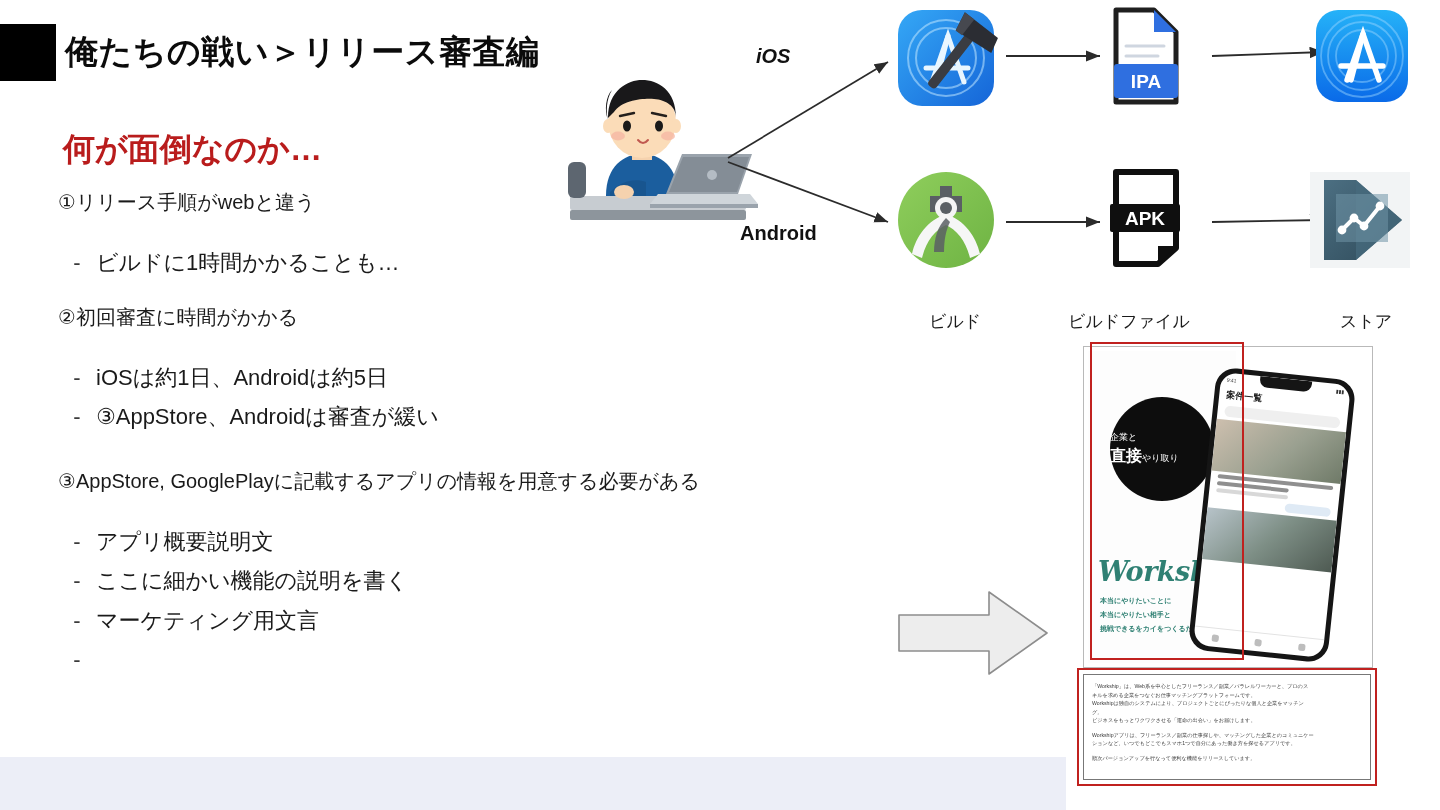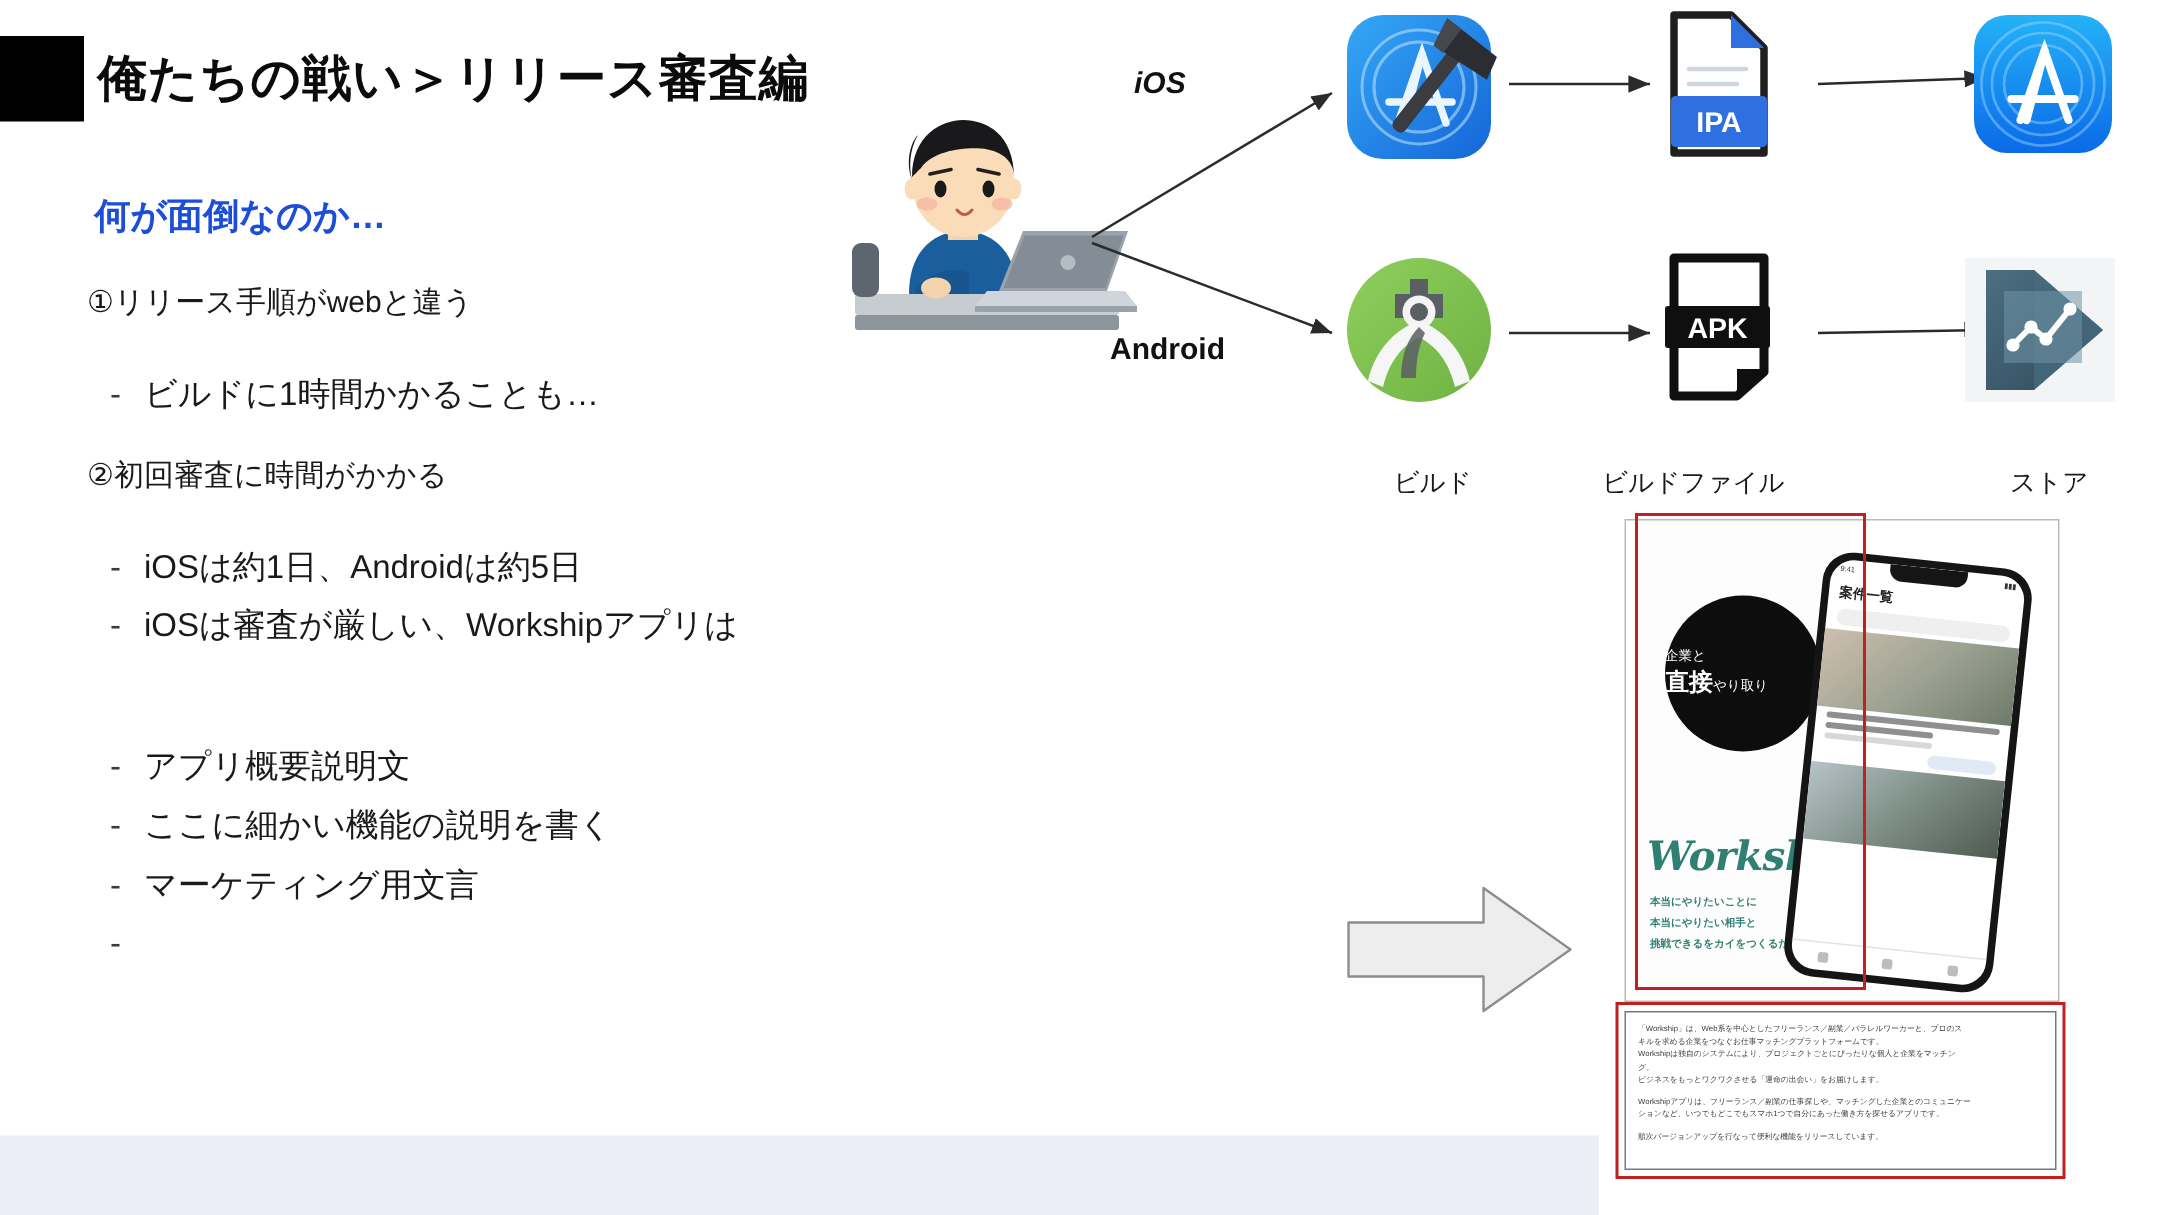--- a/index.html
+++ b/index.html
@@ -49,23 +49,23 @@
     letter-spacing: 0.5px;
     color: #0b0b0b;
     white-space: nowrap;
   }
 
   
   .subhead {
     position: absolute;
     left: 63px;
     top: 128px;
-    font-size: 24px;
+    font-size: 32px;
     font-weight: bold;
-    color: #1d4ed8;
+    color: #b91c1c;
   }
   .content-list {
     position: absolute;
     left: 58px;
     top: 190px;
     width: 920px;
   }
   .num-item {
     font-size: 20px;
     color: #1a1a1a;
@@ -338,24 +338,25 @@
     <div class="gap-s"></div>
 
     <div class="num-item">②初回審査に時間がかかる</div>
     <div class="gap-s"></div>
     <div class="sub-item">
       <span class="sub-dash">-</span>
       <span>iOSは約1日、Androidは約5日</span>
     </div>
     <div class="sub-item">
       <span class="sub-dash">-</span>
-      <span>iOSは審査が厳しい、Workshipアプリは</span>
+      <span>③AppStore、Androidは審査が緩い</span>
     </div>
     <div class="gap-m"></div>
 
+    <div class="num-item">③AppStore, GooglePlayに記載するアプリの情報を用意する必要がある</div>
     <div class="gap-s"></div>
     <div class="sub-item">
       <span class="sub-dash">-</span>
       <span>アプリ概要説明文</span>
     </div>
     <div class="sub-item">
       <span class="sub-dash">-</span>
       <span>ここに細かい機能の説明を書く</span>
     </div>
     <div class="sub-item">

